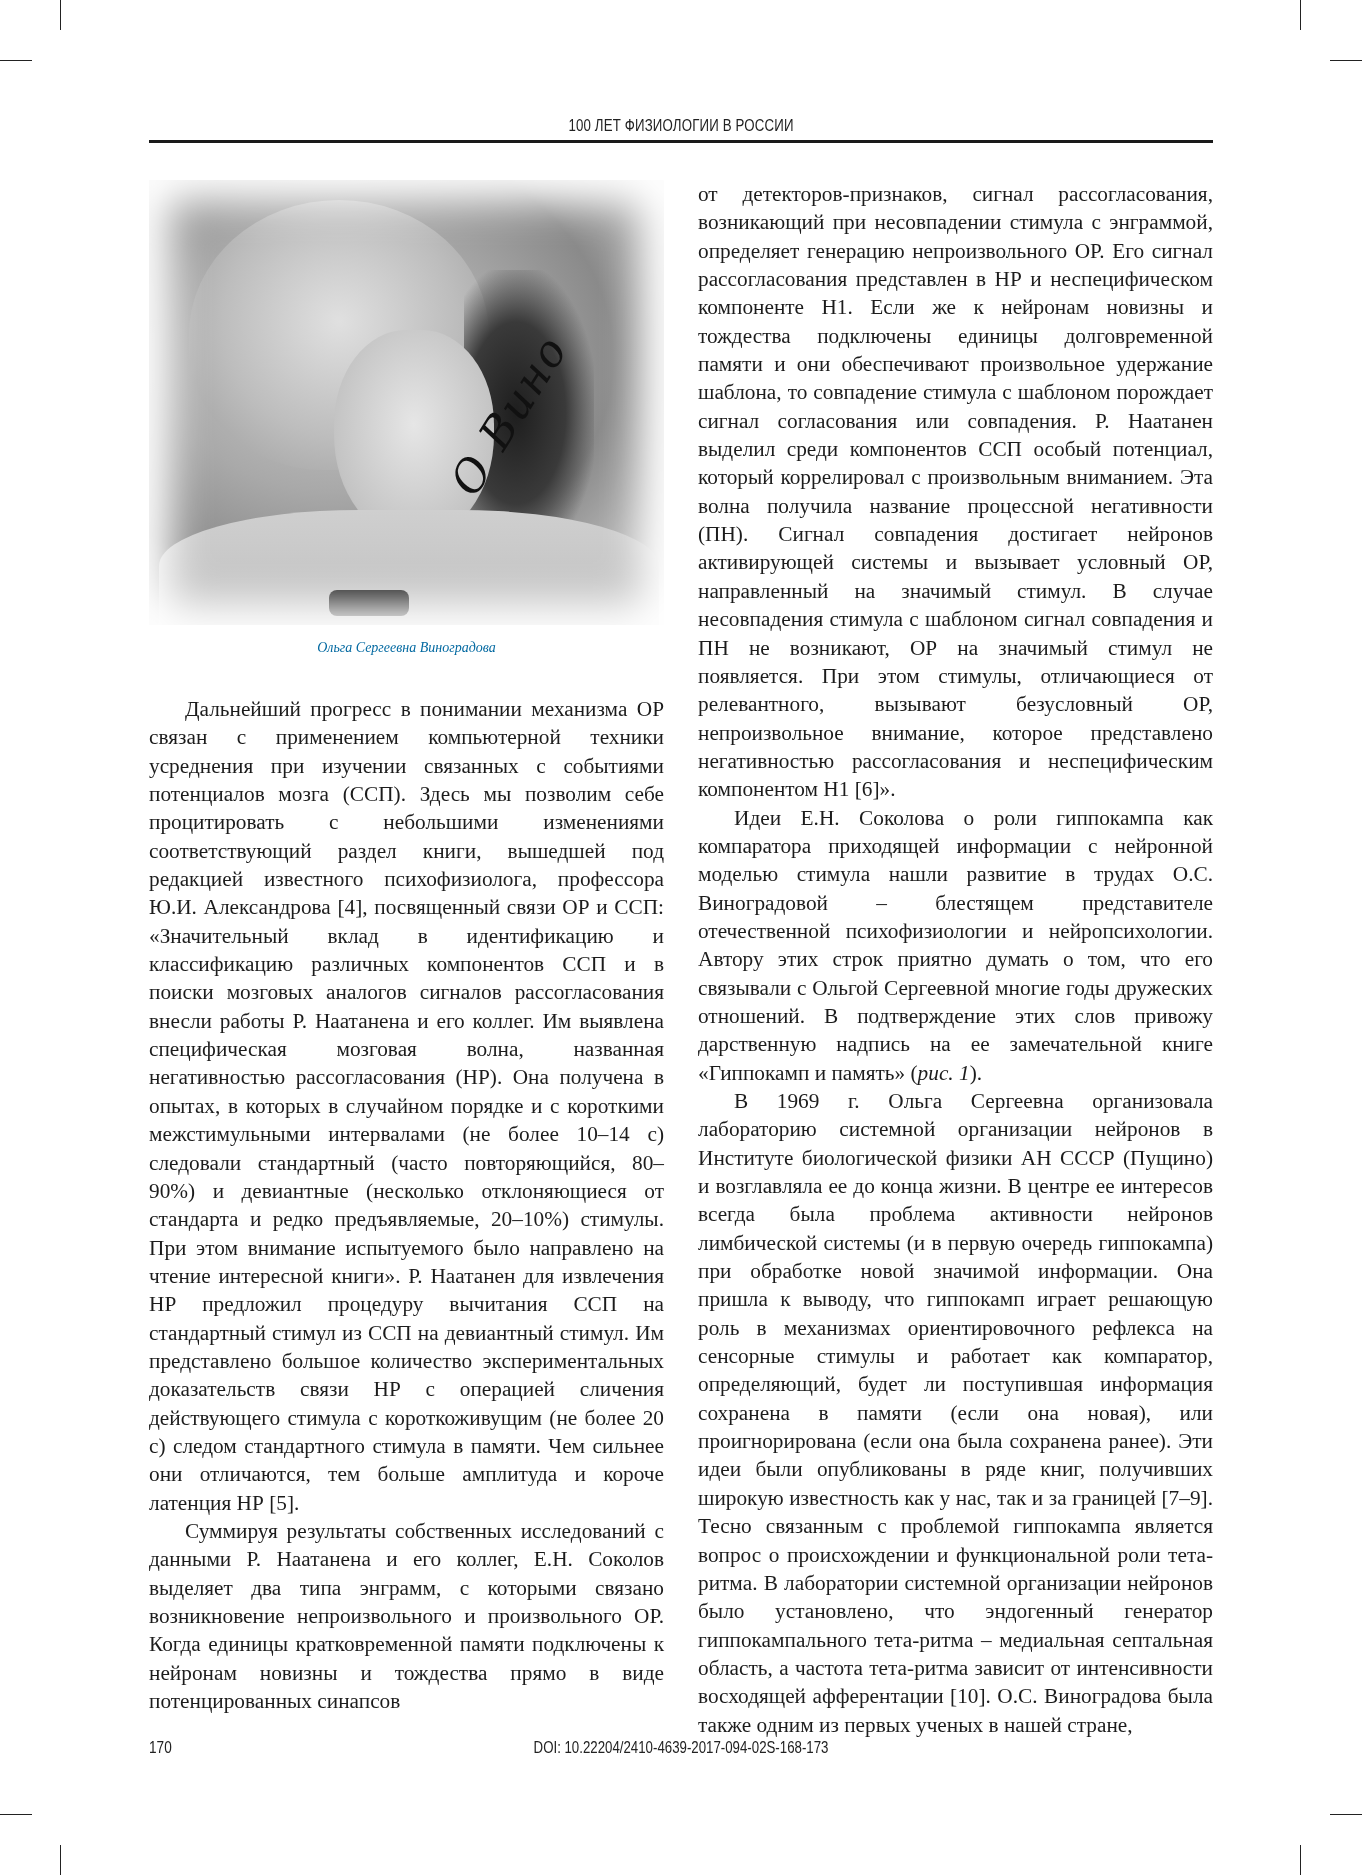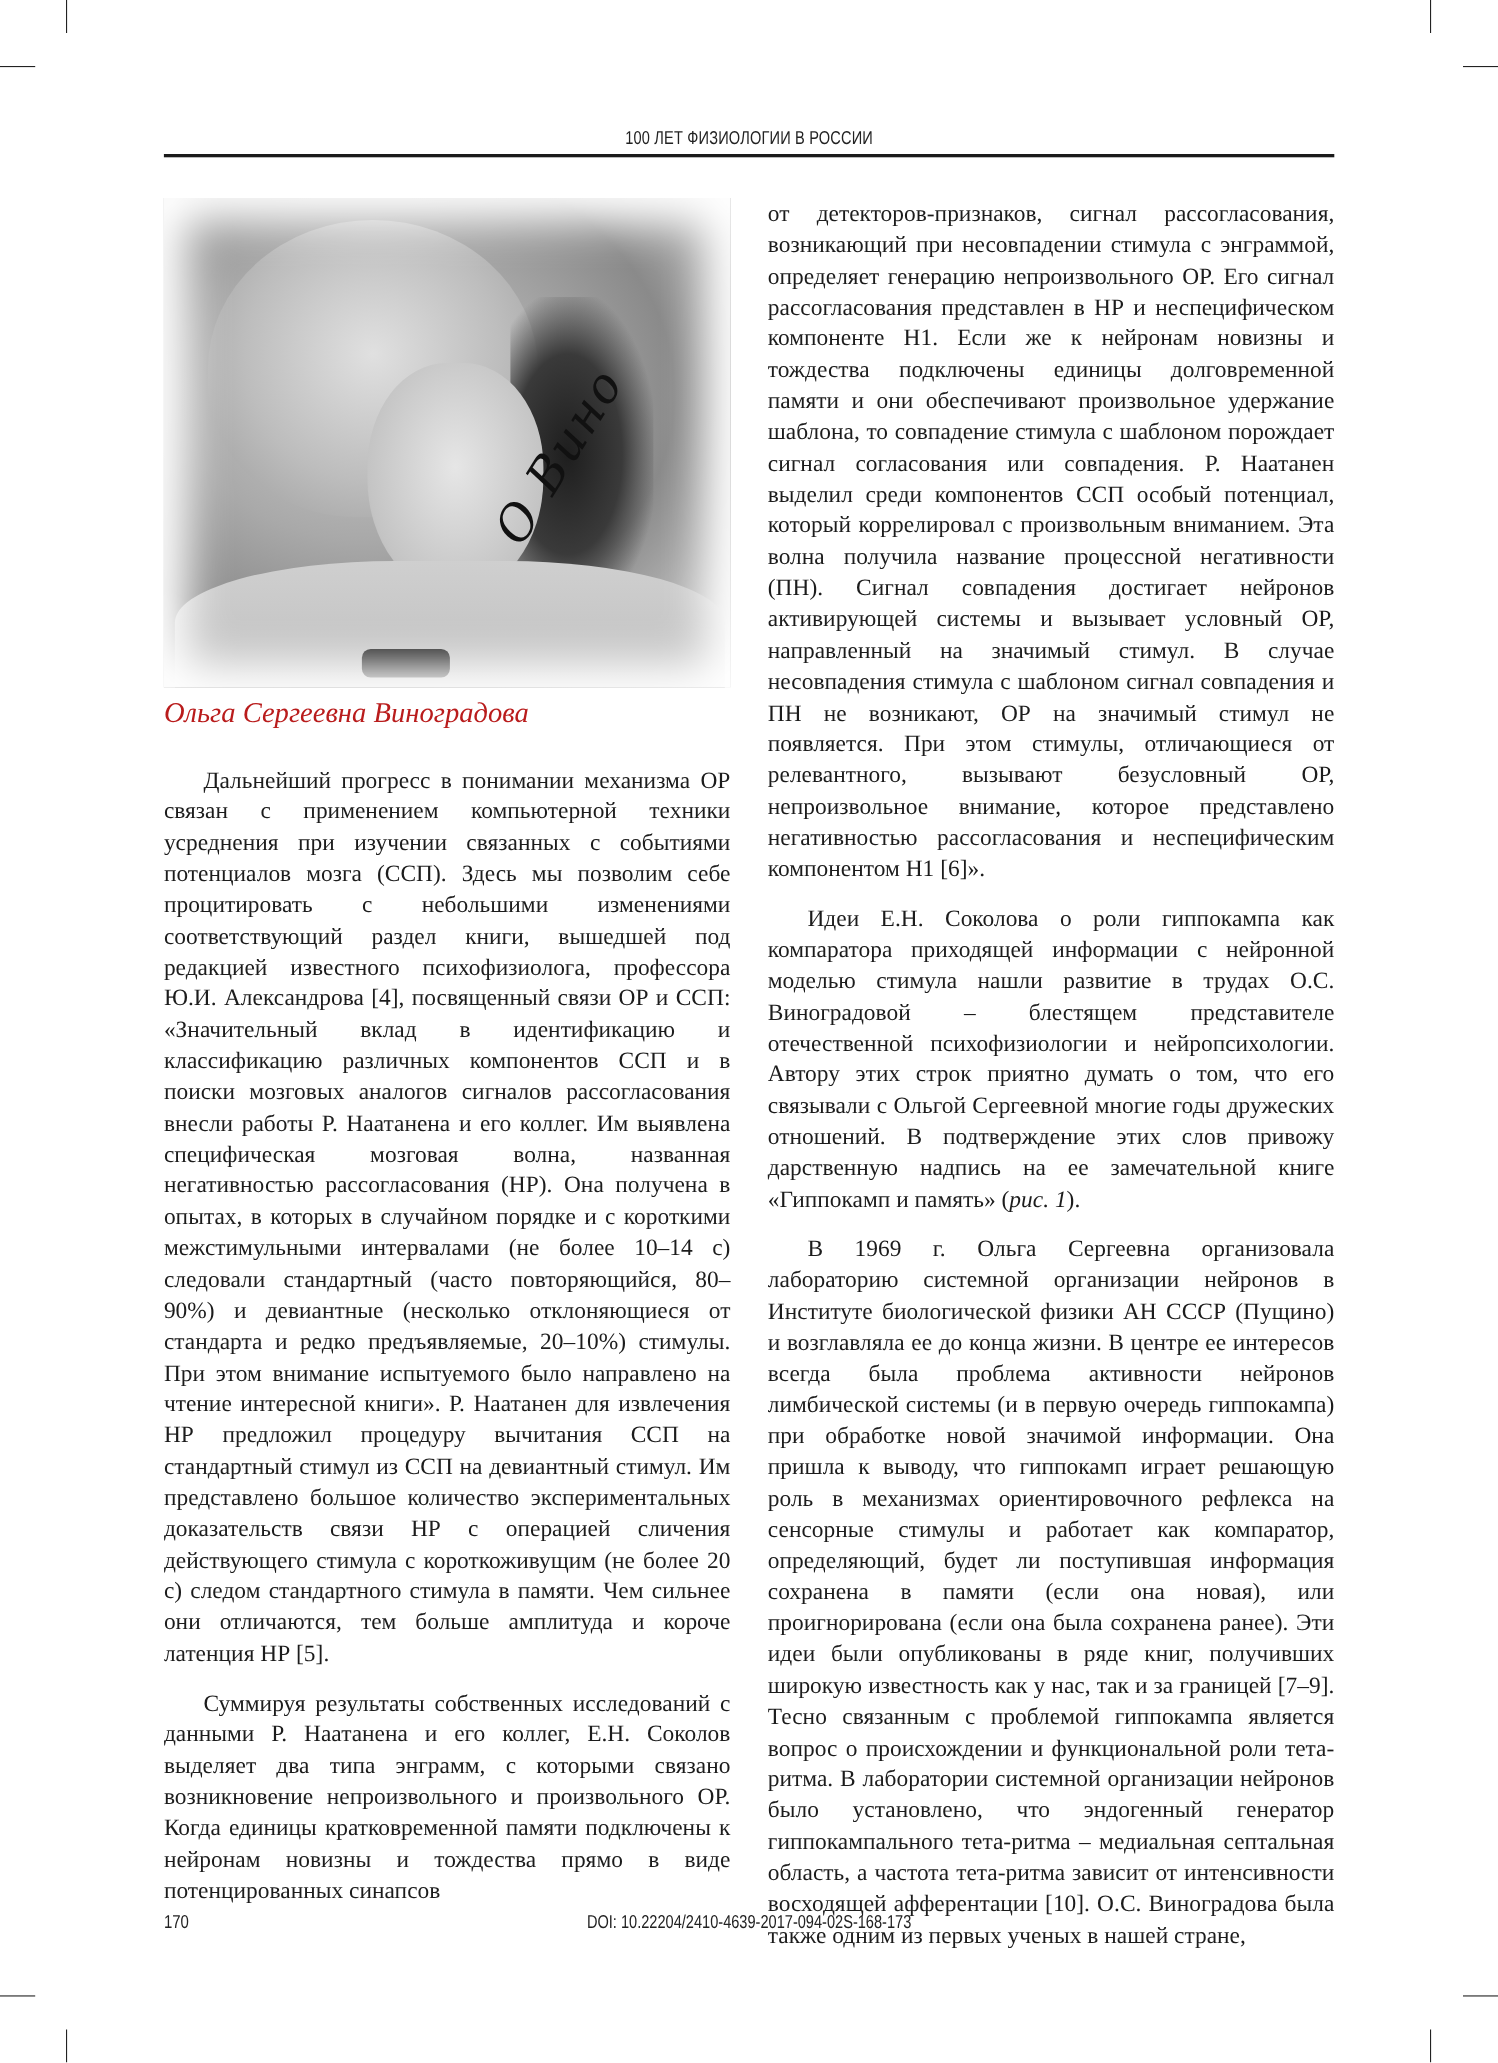--- a/index.html
+++ b/index.html
@@ -4,30 +4,30 @@
 <style>
   html, body { margin: 0; padding: 0; background: #ffffff; }
   body { width: 1362px; height: 1875px; position: relative; overflow: hidden; font-family: "Liberation Serif", "DejaVu Serif", serif; color: #1c1c1c; }
   .crop { position: absolute; background: #222; }
   .header-title { position: absolute; left: 0; width: 1362px; top: 116px; text-align: center; font-family: "Liberation Sans", sans-serif; font-size: 17px; letter-spacing: 0.2px; color: #222; transform: scaleX(0.78); transform-origin: 681px 0; }
   .header-rule { position: absolute; left: 149px; top: 140px; width: 1064px; height: 3px; background: #1a1a1a; }
   .col { position: absolute; top: 180px; width: 515px; font-size: 21.3px; line-height: 28.35px; text-align: justify; hyphens: manual; }
   .col-left { left: 149px; }
   .col-right { left: 698px; }
   .col p { margin: 0; text-indent: 0; }
-  .col p.indent { text-indent: 36px; margin-top: 17px; }
+  .col p.indent { text-indent: 36px; }
   .photo { position: relative; width: 515px; height: 445px; margin: 0; overflow: hidden; background: radial-gradient(ellipse at 35% 40%, #c9c9c9 0%, #a9a9a9 35%, #8a8a8a 60%, #e8e8e8 100%); }
   .photo .fade { position: absolute; inset: 0; box-shadow: inset 0 0 40px 22px #ffffff; }
   .photo .hair { position: absolute; left: 40px; top: 20px; width: 300px; height: 270px; border-radius: 50% 50% 45% 45%; background: radial-gradient(ellipse at 50% 45%, #e0e0e0 0%, #bdbdbd 55%, #9a9a9a 100%); }
   .photo .face { position: absolute; left: 185px; top: 150px; width: 160px; height: 210px; border-radius: 45% 45% 50% 50%; background: radial-gradient(ellipse at 50% 45%, #e6e6e6 0%, #c4c4c4 70%, #a5a5a5 100%); }
   .photo .flowers { position: absolute; left: 315px; top: 90px; width: 130px; height: 260px; background: radial-gradient(ellipse at 40% 55%, #1e1e1e 0%, #3a3a3a 45%, rgba(120,120,120,0) 75%); }
   .photo .shoulder { position: absolute; left: 10px; top: 330px; width: 500px; height: 140px; border-radius: 40% 40% 0 0; background: linear-gradient(180deg, #cfcfcf 0%, #bdbdbd 100%); }
   .photo .bow { position: absolute; left: 180px; top: 410px; width: 80px; height: 26px; background: #1b1b1b; border-radius: 8px; }
   .photo .signature { position: absolute; left: 325px; top: 290px; font-family: "DejaVu Serif", serif; font-style: italic; font-size: 44px; color: #111; transform: rotate(-58deg); transform-origin: 0 100%; letter-spacing: 2px; }
-  .caption { font-style: italic; font-size: 26px; line-height: 26px; margin-top: 10px; margin-bottom: 34px; color: #b91c1c; }
+  .caption { text-align: center; font-style: italic; font-size: 14px; line-height: 26px; margin-top: 10px; margin-bottom: 34px; color: #0369a1; }
   .footer-page { position: absolute; left: 149px; top: 1738px; font-family: "Liberation Sans", sans-serif; font-size: 17px; color: #222; transform: scaleX(0.8); transform-origin: 0 0; }
   .footer-doi { position: absolute; left: 0; width: 1362px; top: 1738px; text-align: center; font-family: "Liberation Sans", sans-serif; font-size: 17px; color: #222; transform: scaleX(0.78); transform-origin: 681px 0; }
 </style>
 </head>
 <body>
 
 <div class="crop" style="left:60px;top:0;width:1px;height:30px;"></div>
 <div class="crop" style="left:1300px;top:0;width:1px;height:30px;"></div>
 <div class="crop" style="left:0;top:60px;width:32px;height:1px;"></div>
 <div class="crop" style="left:1330px;top:60px;width:32px;height:1px;"></div>

